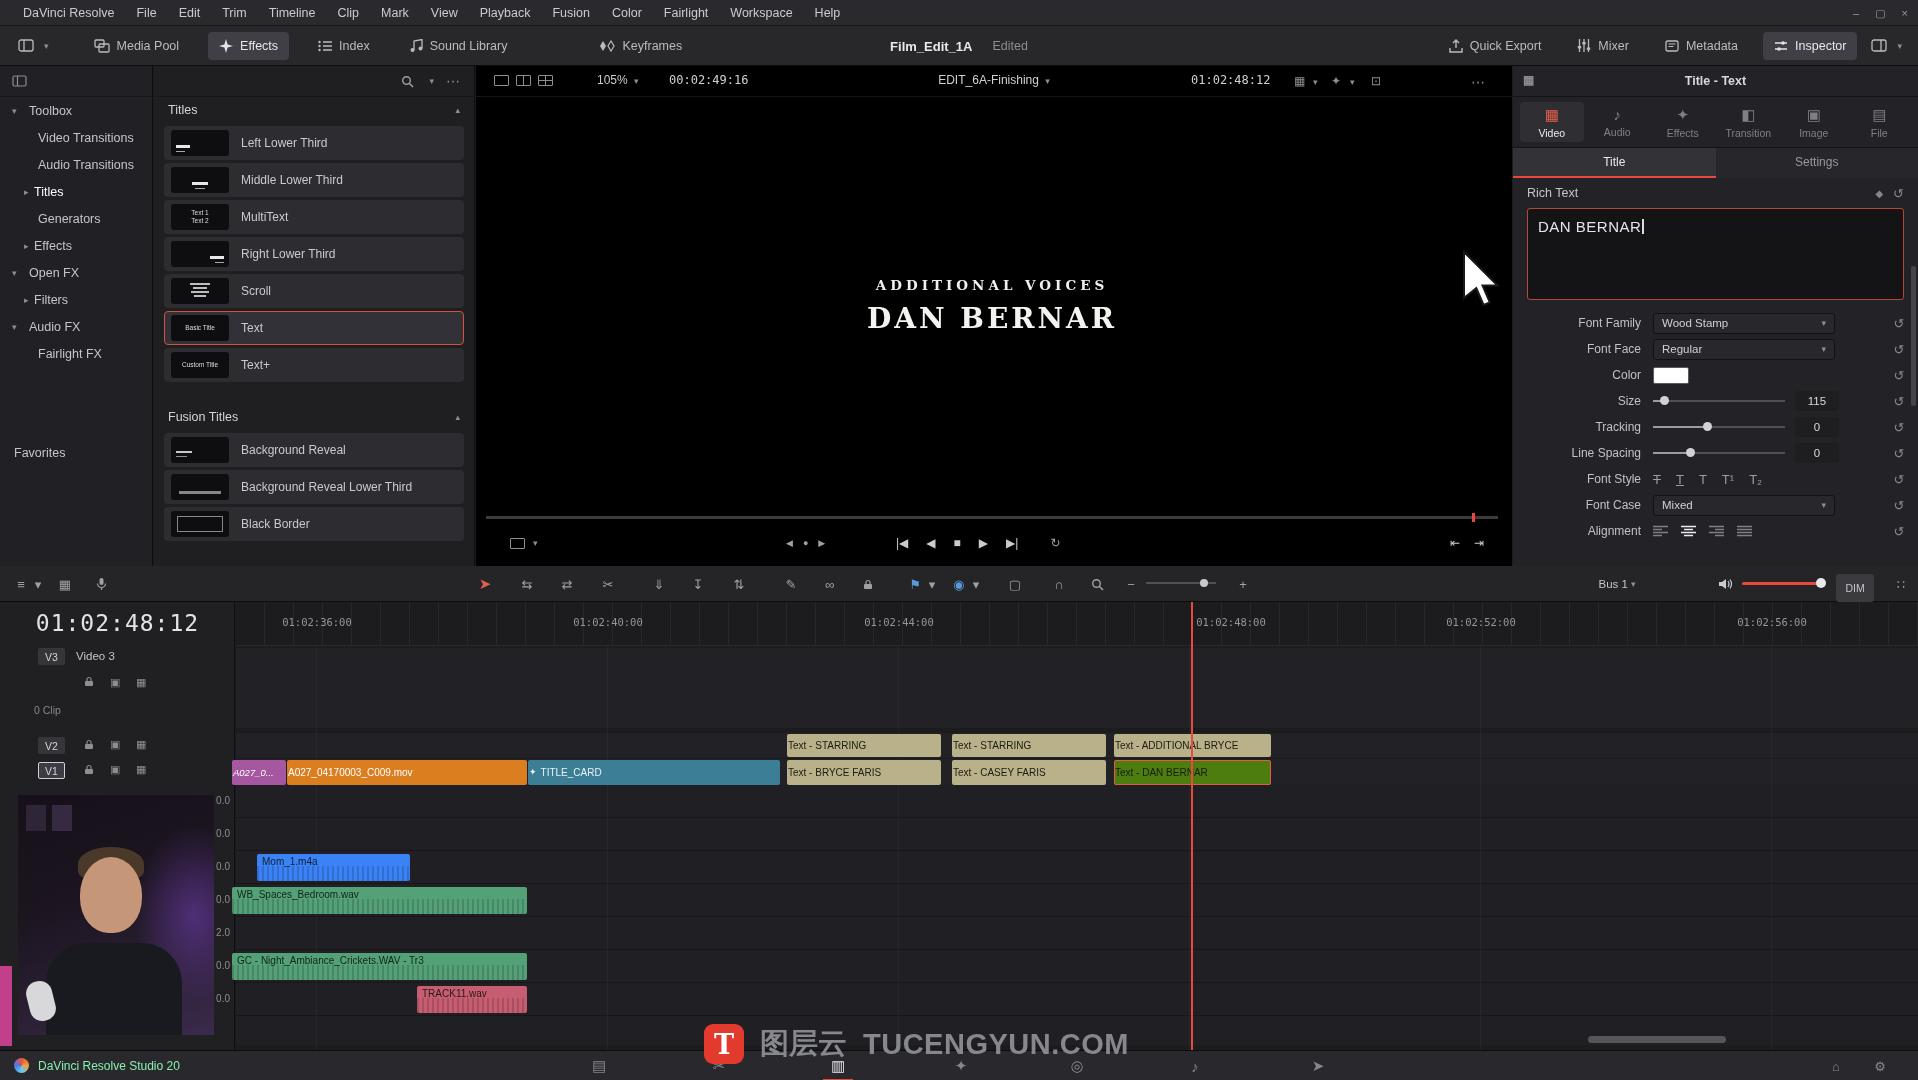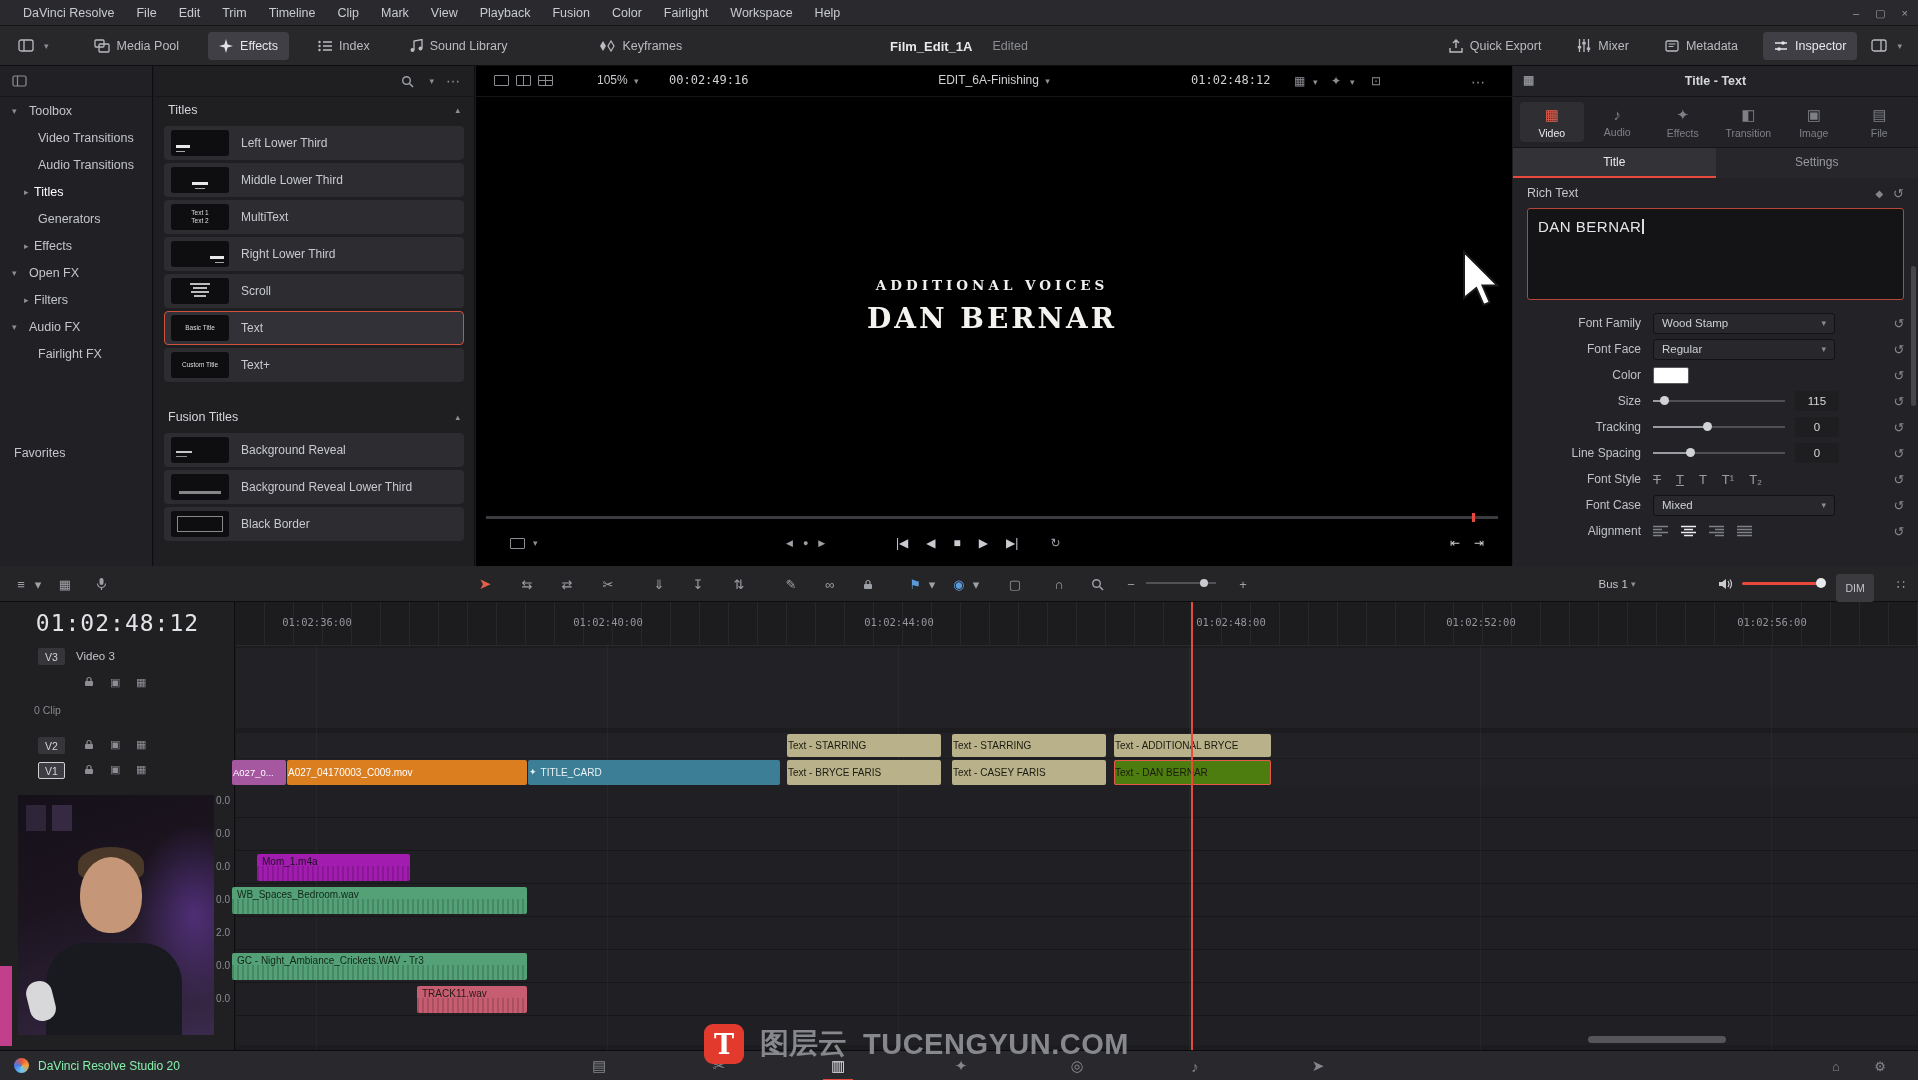--- a/index.html
+++ b/index.html
@@ -120,21 +120,21 @@
   .gline{position:absolute;top:44px;bottom:0;width:1px;background:rgba(255,255,255,0.035);}
   .clip{position:absolute;border-radius:2px;font-size:10px;line-height:23px;white-space:nowrap;overflow:hidden;padding-left:1px;box-sizing:border-box;}
   .c-text{background:#b8b18a;color:#1b1b10;}
   .c-text.sel{background:#4d7c0f;outline:1.5px solid #e8584a;outline-offset:-1px;}
   .c-purple{background:#a558a0;color:#fff;}
   .c-orange{background:#db7e20;color:#fff;}
   .c-teal{background:#3b7e96;color:#eaf2f5;display:flex;align-items:center;gap:4px;}
   .c-audio{position:absolute;border-radius:2px;font-size:10px;color:rgba(5,15,8,0.85);padding:2px 0 0 5px;box-sizing:border-box;overflow:hidden;white-space:nowrap;}
   .c-audio::after{content:"";position:absolute;left:0;right:0;bottom:0;height:55%;
                   background:repeating-linear-gradient(90deg,rgba(0,0,0,0.28) 0 2px,transparent 2px 5px);opacity:0.55;}
-  .c-olive{background:#a21caf;}
+  .c-olive{background:#3b82f6;}
   .c-green{background:#54a077;}
   .c-pink{background:#c75d70;}
   .playhead{position:absolute;left:1191px;top:0;bottom:0;width:2px;background:#e64b3d;z-index:30;}
   .dbl{position:absolute;left:190px;width:40px;text-align:right;font-size:10px;color:#8c8e93;}
 
   
   .webcam{position:absolute;left:18px;top:795px;width:196px;height:240px;z-index:40;overflow:hidden;
           background:linear-gradient(160deg,#151019 0%,#1c1520 40%,#2a1f33 72%,#3b2a4d 100%);}
   .glow{position:absolute;right:-40px;top:30px;width:120px;height:180px;border-radius:50%;
         background:radial-gradient(closest-side,rgba(130,70,210,0.45),rgba(130,70,210,0));}
@@ -761,21 +761,21 @@
       <span class="dbl" style="top:292px;">0.0</span>
       <span class="dbl" style="top:325px;">2.0</span>
       <span class="dbl" style="top:358px;">0.0</span>
       <span class="dbl" style="top:391px;">0.0</span>
     </div>
 
     <div class="clip c-text" style="left:787px;width:154px;top:132px;height:23px;">Text - STARRING</div>
     <div class="clip c-text" style="left:952px;width:154px;top:132px;height:23px;">Text - STARRING</div>
     <div class="clip c-text" style="left:1114px;width:157px;top:132px;height:23px;">Text - ADDITIONAL BRYCE</div>
 
-    <div class="clip c-purple" style="left:232px;width:54px;top:158px;height:25px;line-height:25px;font-size:9.5px;">A027_0...</div>
+    <div class="clip c-purple" style="left:232px;width:54px;top:158px;height:25px;line-height:25px;font-size:9.5px;font-style:italic;">A027_0...</div>
     <div class="clip c-orange" style="left:287px;width:240px;top:158px;height:25px;line-height:25px;">A027_04170003_C009.mov</div>
     <div class="clip c-teal" style="left:528px;width:252px;top:158px;height:25px;">
       <span style="font-size:9px;">✦</span>
       <span>TITLE_CARD</span>
     </div>
     <div class="clip c-text" style="left:787px;width:154px;top:158px;height:25px;line-height:25px;">Text - BRYCE FARIS</div>
     <div class="clip c-text" style="left:952px;width:154px;top:158px;height:25px;line-height:25px;">Text - CASEY FARIS</div>
     <div class="clip c-text sel" style="left:1114px;width:157px;top:158px;height:25px;line-height:25px;">Text - DAN BERNAR</div>
 
     <div class="c-audio c-olive" style="left:257px;width:153px;top:252px;height:27px;">Mom_1.m4a</div>

